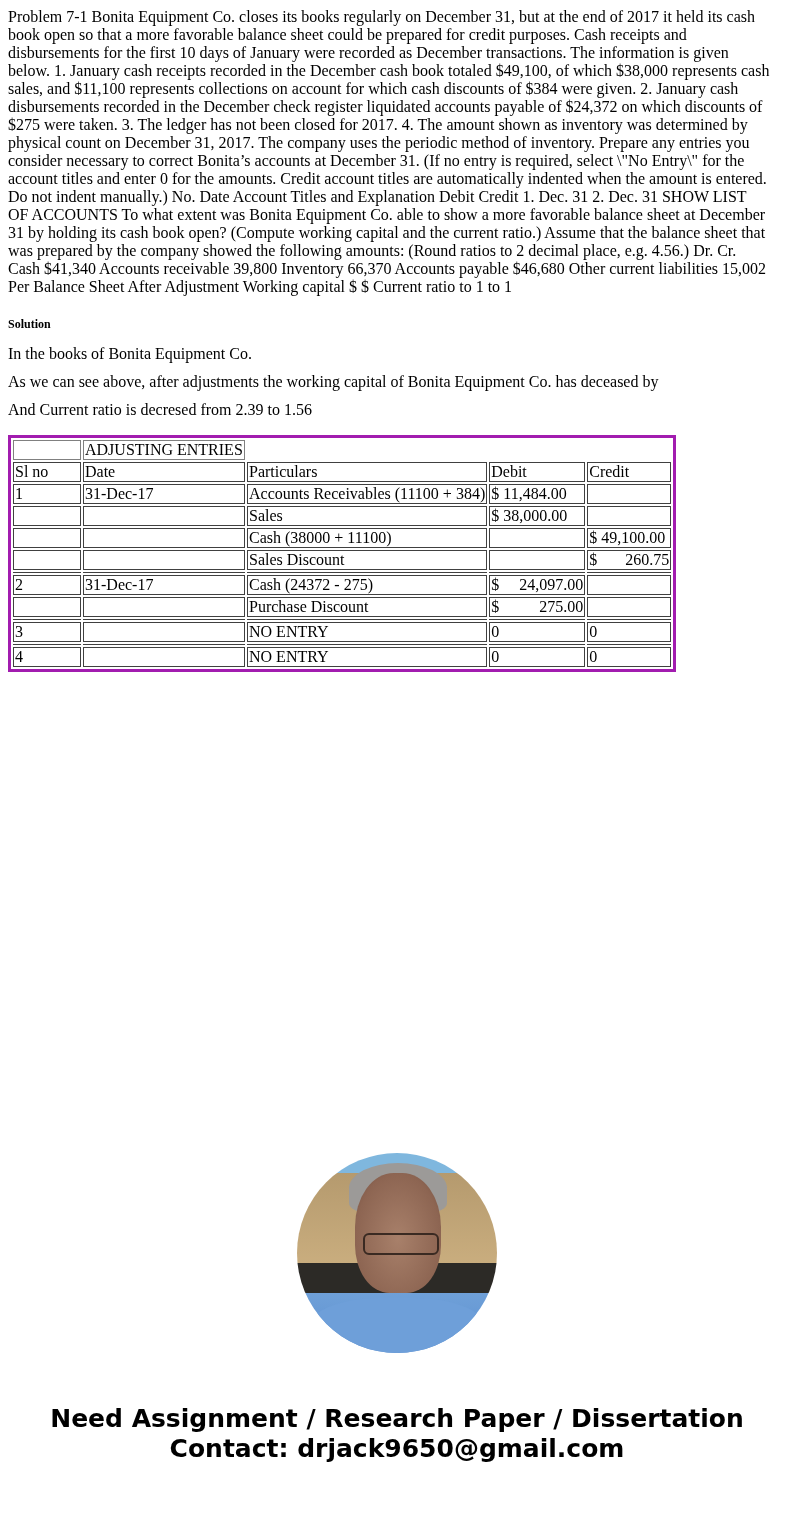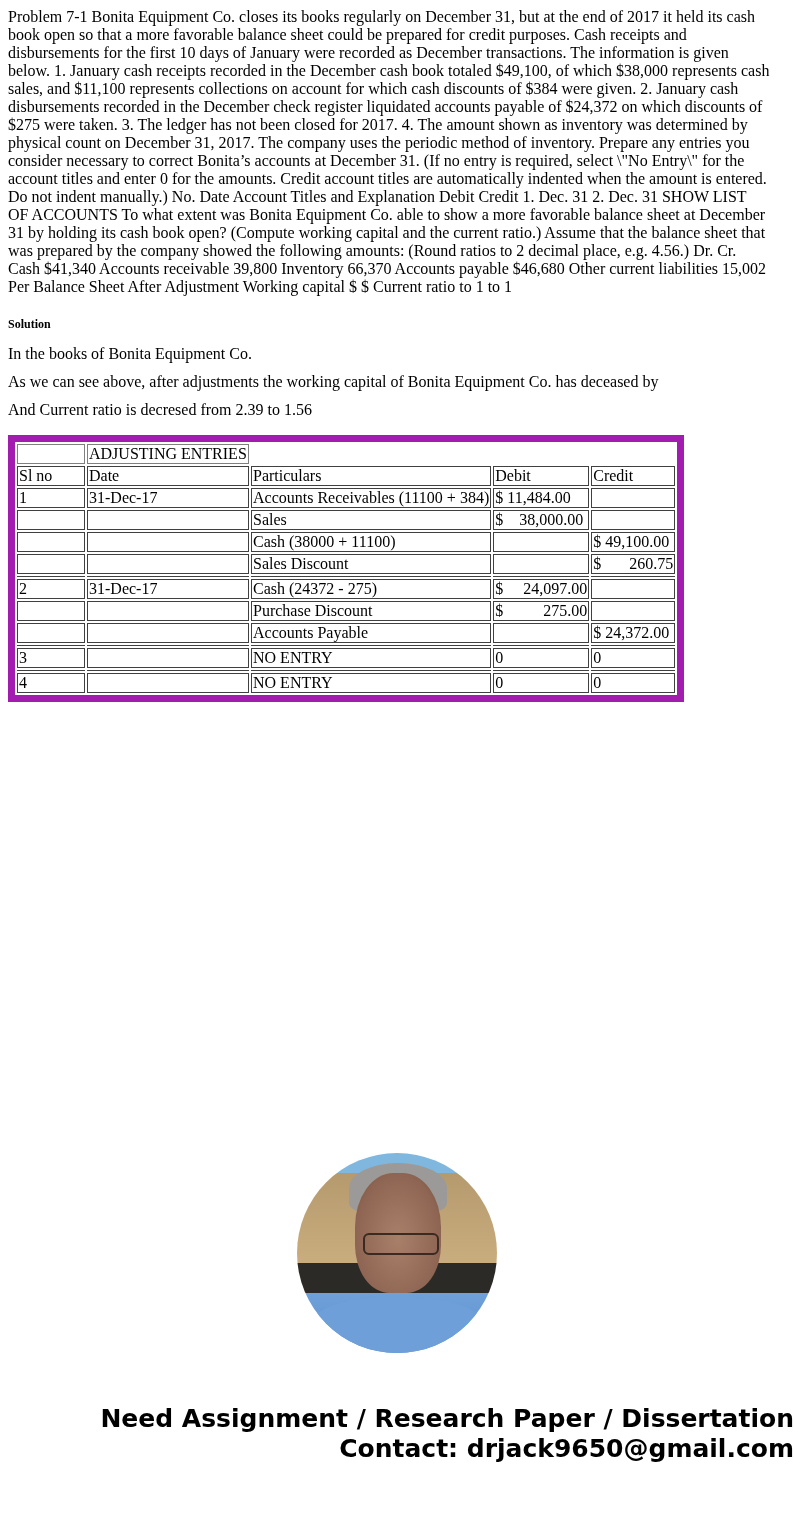--- a/index.html
+++ b/index.html
@@ -11,21 +11,21 @@
       font-size: 16px;
       color: #000;
       overflow: hidden;
     }
     .content { padding: 0 8px; }
     .problem { margin: 8px 16px 0 0; line-height: 18px; }
     h3.sol { font-size: 12px; font-weight: bold; margin: 17px 0 0 0; line-height: 22px; }
     p.line { margin: 10px 0 0 0; line-height: 18px; }
     table.entries {
       margin-top: 16px;
-      border: 7px solid #a21caf;
+      border: 3px solid #a21caf;
       border-spacing: 2px;
       border-collapse: separate;
     }
     table.entries td {
       border: 1px solid #404040;
       padding: 0 1px;
       height: 18px;
       line-height: 18px;
       font-size: 16px;
       vertical-align: top;
@@ -73,21 +73,21 @@
       position: absolute;
       left: 0; top: 1404px;
       width: 794px;
       text-align: center;
       font-family: "DejaVu Sans", sans-serif;
       font-weight: bold;
       font-size: 25px;
       line-height: 30px;
       color: #000;
     }
-    .promo div { display: block; text-align: right; }
+    .promo div { display: block; }
   </style>
 </head>
 <body>
 
 <div class="content">
   <div class="problem">Problem 7-1 Bonita Equipment Co. closes its books regularly on December 31, but at the end of 2017 it held its cash book open so that a more favorable balance sheet could be prepared for credit purposes. Cash receipts and disbursements for the first 10 days of January were recorded as December transactions. The information is given below. 1. January cash receipts recorded in the December cash book totaled $49,100, of which $38,000 represents cash sales, and $11,100 represents collections on account for which cash discounts of $384 were given. 2. January cash disbursements recorded in the December check register liquidated accounts payable of $24,372 on which discounts of $275 were taken. 3. The ledger has not been closed for 2017. 4. The amount shown as inventory was determined by physical count on December 31, 2017. The company uses the periodic method of inventory. Prepare any entries you consider necessary to correct Bonita’s accounts at December 31. (If no entry is required, select \"No Entry\" for the account titles and enter 0 for the amounts. Credit account titles are automatically indented when the amount is entered. Do not indent manually.) No. Date Account Titles and Explanation Debit Credit 1. Dec. 31 2. Dec. 31 SHOW LIST OF ACCOUNTS To what extent was Bonita Equipment Co. able to show a more favorable balance sheet at December 31 by holding its cash book open? (Compute working capital and the current ratio.) Assume that the balance sheet that was prepared by the company showed the following amounts: (Round ratios to 2 decimal place, e.g. 4.56.) Dr. Cr. Cash $41,340 Accounts receivable 39,800 Inventory 66,370 Accounts payable $46,680 Other current liabilities 15,002 Per Balance Sheet After Adjustment Working capital $ $ Current ratio to 1 to 1</div>
 
   <h3 class="sol">Solution</h3>
   <p class="line">In the books of Bonita Equipment Co.</p>
   <p class="line">As we can see above, after adjustments the working capital of Bonita Equipment Co. has deceased by</p>
@@ -126,21 +126,21 @@
             </div>
           </td>
         </tr>
         <tr>
           <td class="c-sl"></td>
           <td class="c-date"></td>
           <td class="c-part">Sales</td>
           <td class="c-debit">
             <div class="money" style="justify-content: flex-start;">
               <span>$</span>
-              <span style="margin-left: 16px;">38,000.00</span>
+              <span style="margin-left: 4px;">38,000.00</span>
             </div>
           </td>
           <td class="c-credit">
             <div class="money" style="justify-content: flex-start;">
               <span></span>
               <span></span>
             </div>
           </td>
         </tr>
         <tr>
@@ -208,37 +208,20 @@
           <td class="c-debit">
             <div class="money">
               <span>$</span>
               <span>275.00</span>
             </div>
           </td>
           <td class="c-credit">
             <div class="money" style="justify-content: flex-start;">
               <span></span>
               <span></span>
-            </div>
-          </td>
-        </tr>
-        <tr>
-          <td class="c-sl"></td>
-          <td class="c-date"></td>
-          <td class="c-part">Accounts Payable</td>
-          <td class="c-debit">
-            <div class="money" style="justify-content: flex-start;">
-              <span></span>
-              <span></span>
-            </div>
-          </td>
-          <td class="c-credit">
-            <div class="money" style="justify-content: flex-start;">
-              <span>$</span>
-              <span style="margin-left: 4px;">24,372.00</span>
             </div>
           </td>
         </tr>
         <tr class="sep">
           <td></td>
           <td></td>
           <td></td>
           <td></td>
           <td></td>
         </tr>

